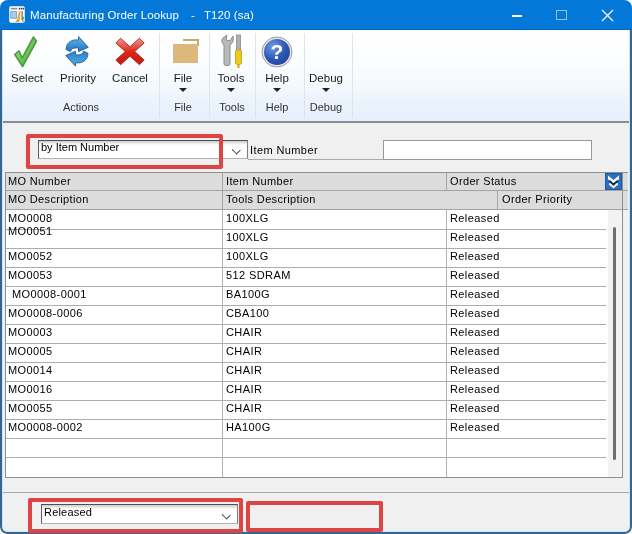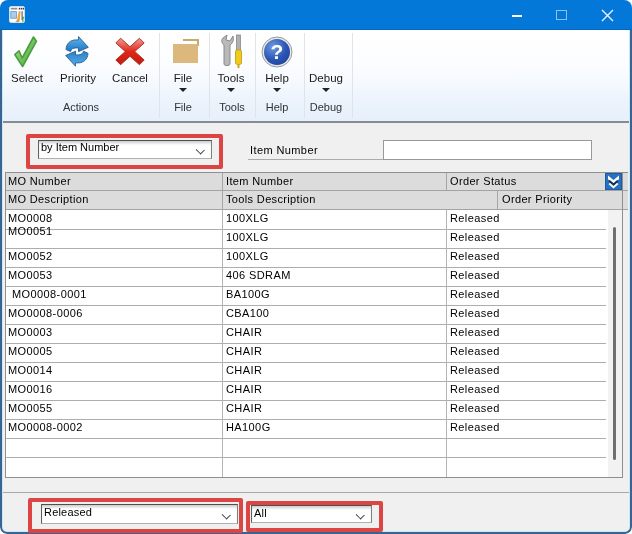--- a/index.html
+++ b/index.html
@@ -114,21 +114,21 @@
       <stop offset="0" stop-color="#6f9ae0"></stop>
             <stop offset="0.55" stop-color="#2b55b4"></stop>
             <stop offset="1" stop-color="#1c3f96"></stop>
           </radialGradient>
         </defs>
     <circle cx="16" cy="16" r="15" fill="#e8e8e8" stroke="#9a9a9a" stroke-width="1"></circle>
     <circle cx="16" cy="16" r="13" fill="url(#hg)"></circle>
     <text x="16" y="22.5" font-family="Liberation Sans" font-size="21" font-weight="bold" fill="#ffffff" text-anchor="middle">?</text>
   </svg>
 
-  <div class="combo" style="left:38px; top:140px; width:174px; height:19px">
+  <div class="combo" style="left:38px; top:140px; width:210px; height:19px">
     <div class="ctext" style="top:0; letter-spacing:0">by Item Number</div>
         <div class="chev"></div>
   </div>
   <div class="lbl" style="left:250px; top:144px">Item Number</div>
   <div class="abs" style="left:248px; top:159px; width:136px; height:1px; background:#aaaaaa"></div>
   <div class="abs" style="left:383px; top:140px; width:209px; height:20px; background:#ffffff; border:1px solid #999999"></div>
 
   <div id="tbody"></div>
   <div class="hrow" style="top:172px; height:19px; border-top:1px solid #8f8f8f"></div>
   <div class="hrow" style="top:191px; height:19px"></div>
@@ -162,21 +162,21 @@
     <div class="abs" style="left:6px; top:248px; width:600px; height:1px; background:#adadad"></div>
     <div class="cell" style="left:8px; top:225px">MO0051</div>
     <div class="cell" style="left:226px; top:231px">100XLG</div>
     <div class="cell" style="left:450px; top:231px">Released</div>
     <div class="abs" style="left:6px; top:267px; width:600px; height:1px; background:#adadad"></div>
     <div class="cell" style="left:8px; top:250px">MO0052</div>
     <div class="cell" style="left:226px; top:250px">100XLG</div>
     <div class="cell" style="left:450px; top:250px">Released</div>
     <div class="abs" style="left:6px; top:286px; width:600px; height:1px; background:#adadad"></div>
     <div class="cell" style="left:8px; top:269px">MO0053</div>
-    <div class="cell" style="left:226px; top:269px">406 SDRAM</div>
+    <div class="cell" style="left:226px; top:269px">512 SDRAM</div>
     <div class="cell" style="left:450px; top:269px">Released</div>
     <div class="abs" style="left:6px; top:305px; width:600px; height:1px; background:#adadad"></div>
     <div class="cell" style="left:12px; top:288px">MO0008-0001</div>
     <div class="cell" style="left:226px; top:288px">BA100G</div>
     <div class="cell" style="left:450px; top:288px">Released</div>
     <div class="abs" style="left:6px; top:324px; width:600px; height:1px; background:#adadad"></div>
     <div class="cell" style="left:8px; top:307px">MO0008-0006</div>
     <div class="cell" style="left:226px; top:307px">CBA100</div>
     <div class="cell" style="left:450px; top:307px">Released</div>
     <div class="abs" style="left:6px; top:343px; width:600px; height:1px; background:#adadad"></div>
@@ -205,38 +205,35 @@
     <div class="cell" style="left:450px; top:421px">Released</div>
     <div class="abs" style="left:6px; top:457px; width:600px; height:1px; background:#adadad"></div>
   </div>
   <div id="tblborder"></div>
 
   <div class="abs" style="left:2px; top:492px; width:628px; height:1px; background:#a8a8a8"></div>
   <div class="combo" style="left:41px; top:504px; width:197px; height:20px">
     <div class="ctext">Released</div>
         <div class="chev"></div>
   </div>
-  <div class="combo" style="left:251px; top:505px; width:121px; height:18px">
-    <div class="ctext">All</div>
-        <div class="chev"></div>
-  </div>
 
   <div id="titlebar"></div>
   <svg class="abs" style="left:9px; top:6px; z-index:20" width="16" height="17" viewBox="0 0 16 17">
     <rect x="0.5" y="0.5" width="15" height="16" rx="1.5" fill="#fcfdfe" stroke="#e0e8f0" stroke-width="0.8"></rect>
     <rect x="1.8" y="1.8" width="6.5" height="1.7" fill="#8d9097"></rect>
     <rect x="9.8" y="1.8" width="1.5" height="1.7" fill="#3c3f45"></rect>
     <rect x="11.9" y="1.8" width="1.5" height="1.7" fill="#3c3f45"></rect>
     <rect x="13.9" y="1.8" width="1.3" height="1.7" fill="#3c3f45"></rect>
     <rect x="1.8" y="5.6" width="5.6" height="6.6" fill="#a9cce9" stroke="#6b94bd" stroke-width="0.8"></rect>
     <path d="M 7.3 15.5 C 9 11.5 8.8 8 9.8 5.2 L 11.8 5.2 C 10.8 9 11.8 12 10.3 15.5 Z" fill="#f2a83c"></path>
     <path d="M 6.5 15.5 C 7.5 14.5 9 14.2 10.5 14.6 L 10 15.8 L 6.5 15.8 Z" fill="#e07d28"></path>
     <rect x="12.6" y="5.2" width="1" height="9" fill="#4a4d52"></rect>
     <path d="M 13.9 16 L 13.9 10.5 M 12.9 12 L 13.9 13.2 M 15 11.3 L 13.9 12.6" stroke="#4f9a50" stroke-width="1.1" fill="none"></path>
   </svg>
+  <div id="titletext"><span>Manufacturing Order Lookup</span><span style="margin-left:12px">-</span><span style="margin-left:9px">T120 (sa)</span></div>
   <div class="abs" style="left:512px; top:15px; width:10px; height:1.5px; background:#ffffff"></div>
   <div class="abs" style="left:556px; top:10px; width:11px; height:10px; border:1px solid rgba(255,255,255,0.55)"></div>
   <svg class="abs" style="left:601px; top:9px" width="13" height="13" viewBox="0 0 13 13">
     <path d="M 1 1 L 12 12 M 12 1 L 1 12" stroke="rgba(255,255,255,0.92)" stroke-width="1.4"></path>
   </svg>
 
   <div id="wb2"></div>
   <div id="wb1"></div>
 
   <div class="redbox" style="left:26px; top:134px; width:197px; height:35px"></div>

